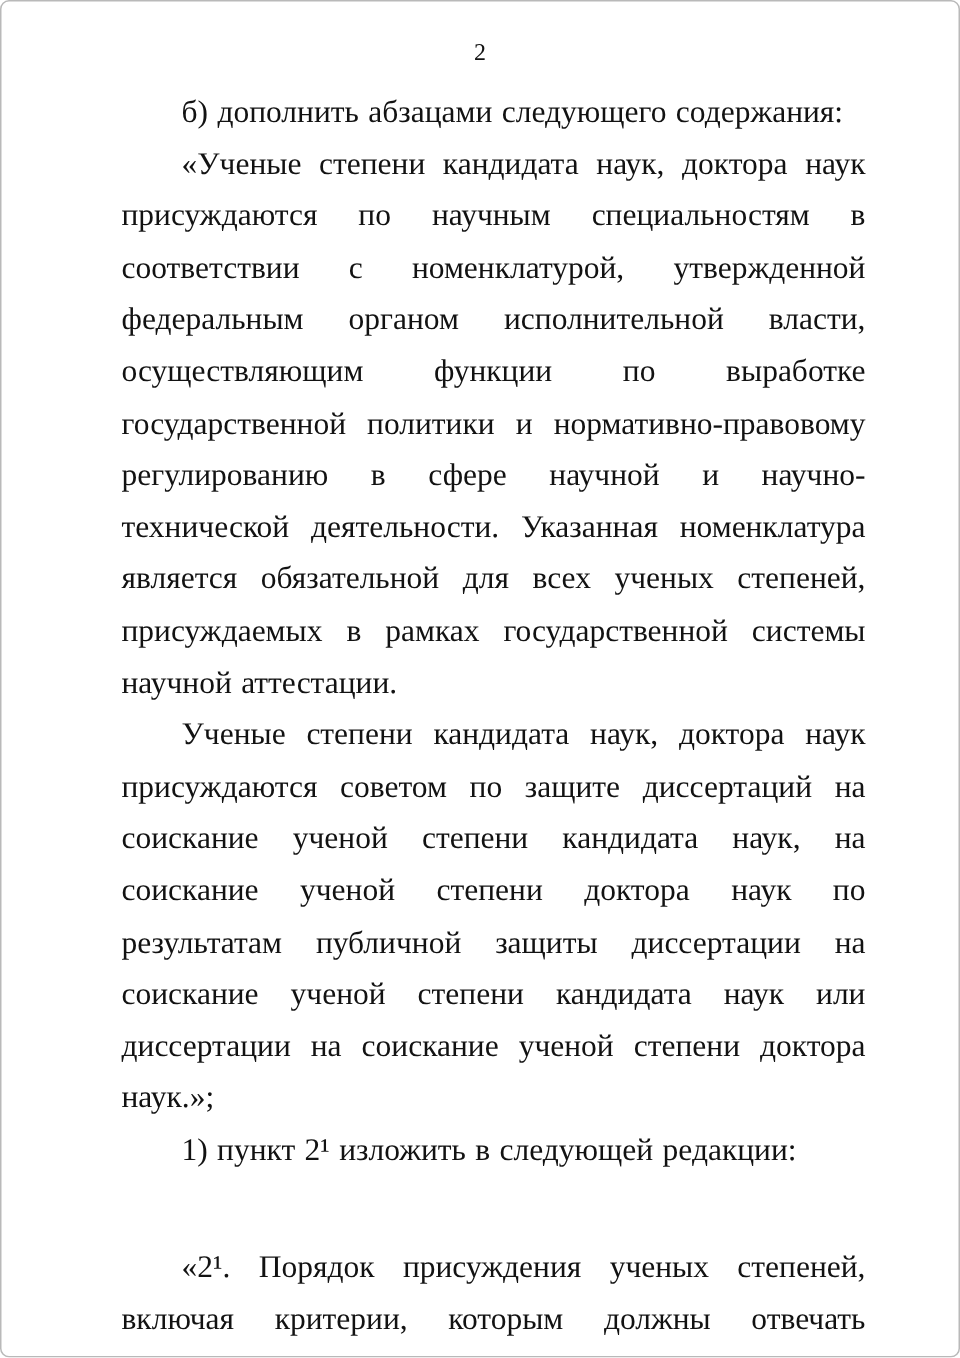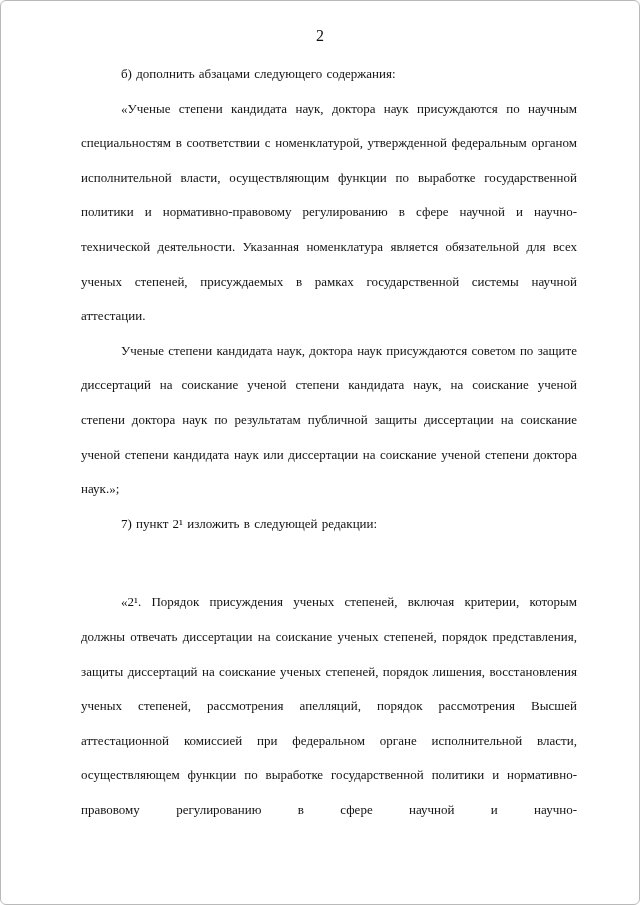--- a/index.html
+++ b/index.html
@@ -20,21 +20,21 @@
   .page-number {
     margin-top: 26px;
     text-align: center;
     font-size: 16px;
     color: #121212;
   }
   .content {
     margin: 12px 62px 0 80px; 
   }
   p.para {
-    font-size: 13px;
+    font-size: 21px;
     line-height: 34.6px;
     text-align: justify;
     text-indent: 40px;
     color: #121212;
     word-spacing: 1px;
   }
   p.para.cont-next-page {
     
     text-align-last: justify;
     margin-top: 44px;
@@ -46,17 +46,17 @@
 <div class="page">
   <div class="page-number">2</div>
 
   <div class="content">
     <p class="para">б) дополнить абзацами следующего содержания:</p>
 
     <p class="para">«Ученые степени кандидата наук, доктора наук присуждаются по научным специальностям в соответствии с номенклатурой, утвержденной федеральным органом исполнительной власти, осуществляющим функции по выработке государственной политики и нормативно-правовому регулированию в сфере научной и научно-технической деятельности. Указанная номенклатура является обязательной для всех ученых степеней, присуждаемых в рамках государственной системы научной аттестации.</p>
 
     <p class="para">Ученые степени кандидата наук, доктора наук присуждаются советом по защите диссертаций на соискание ученой степени кандидата наук, на соискание ученой степени доктора наук по результатам публичной защиты диссертации на соискание ученой степени кандидата наук или диссертации на соискание ученой степени доктора наук.»;</p>
 
-    <p class="para">7) пункт 2¹ изложить в следующей редакции:</p>
+    <p class="para">1) пункт 2¹ изложить в следующей редакции:</p>
 
     <p class="para cont-next-page">«2¹. Порядок присуждения ученых степеней, включая критерии, которым должны отвечать диссертации на соискание ученых  степеней, порядок представления, защиты диссертаций на соискание ученых степеней, порядок лишения, восстановления ученых степеней, рассмотрения апелляций, порядок рассмотрения Высшей аттестационной комиссией при федеральном органе исполнительной власти, осуществляющем функции по выработке государственной политики и нормативно-правовому регулированию в сфере научной и научно-</p>
   </div>
 </div>
 
 </body></html>

